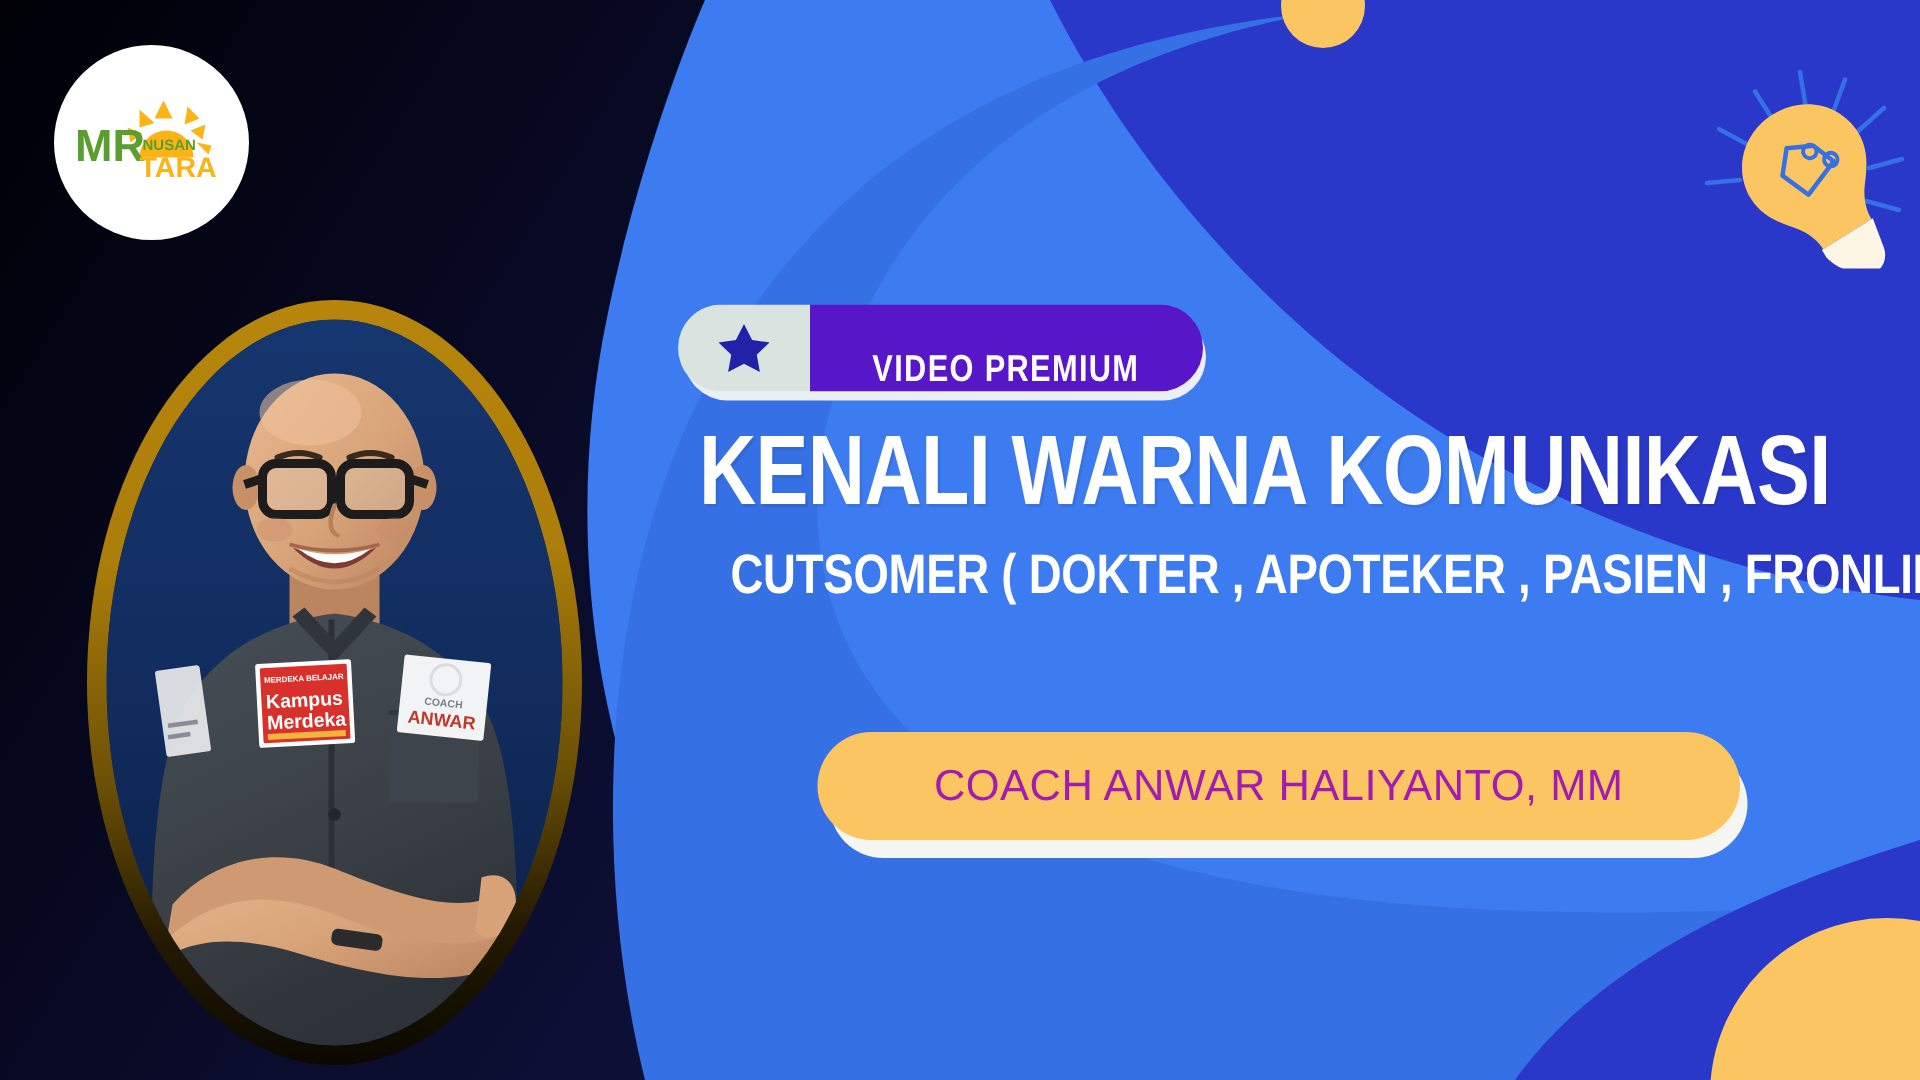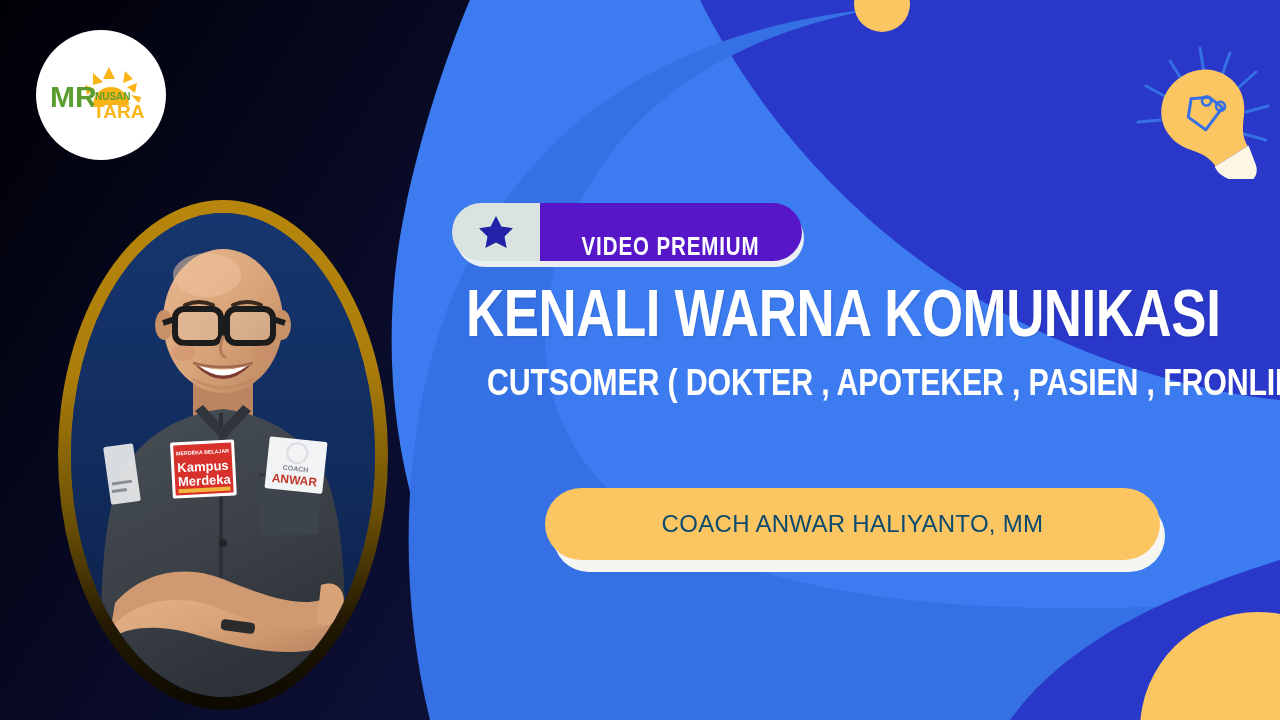--- a/index.html
+++ b/index.html
@@ -125,22 +125,22 @@
     background:#f5f5f2;
   }
   .cta {
     position:absolute; left:0; top:0;
     width:615px; height:72px;
     border-radius:36px;
     background:#fbc562;
     display:flex; align-items:center; justify-content:center;
   }
   .cta-label {
-    color:#0c4a6e;
-    font-size:24px;
+    color:#a21caf;
+    font-size:29px;
     letter-spacing:0.3px;
     white-space:nowrap;
   }
 
   
   .bulb { position:absolute; left:1122px; top:34px; width:150px; height:145px; }
 </style>
 </head>
 <body>
 

